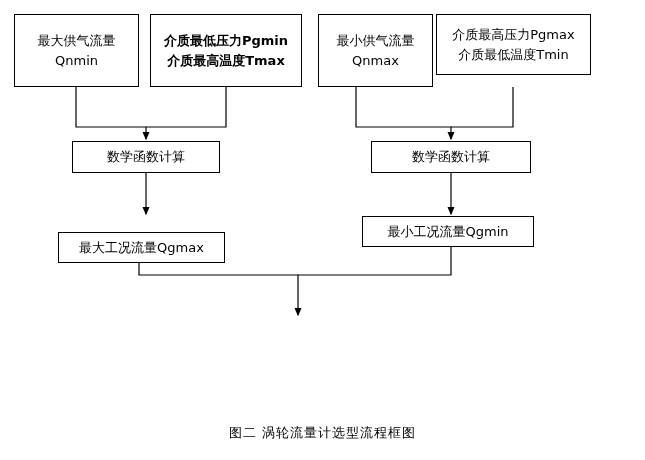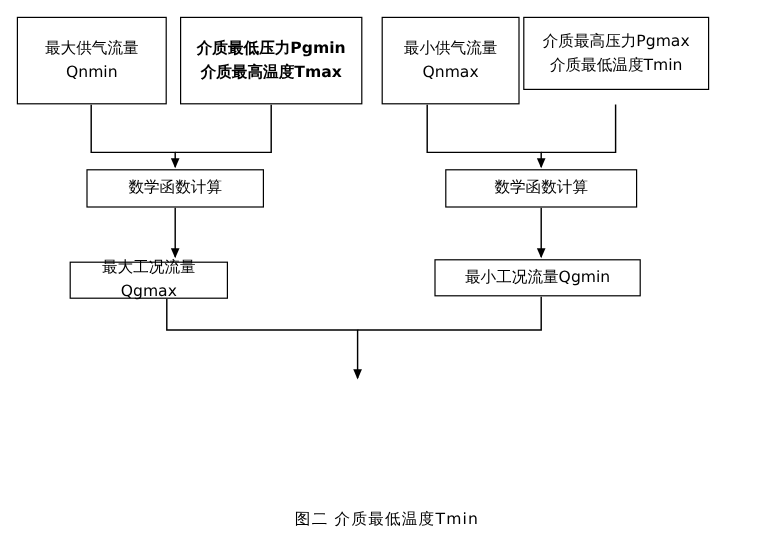--- a/index.html
+++ b/index.html
@@ -105,23 +105,23 @@
   </div>
 
   <div class="node" style="left:72px; top:141px; width:148px; height:32px;">
     <span>数学函数计算</span>
   </div>
 
   <div class="node" style="left:371px; top:141px; width:160px; height:32px;">
     <span>数学函数计算</span>
   </div>
 
-  <div class="node" style="left:58px; top:218px; width:132px; height:31px;">
+  <div class="node" style="left:58px; top:232px; width:167px; height:31px;">
     <span>最大工况流量Qgmax</span>
   </div>
 
   <div class="node" style="left:362px; top:216px; width:172px; height:31px;">
     <span>最小工况流量Qgmin</span>
   </div>
 
 
-  <div class="caption">图二  介质最低温度Tmin</div>
+  <div class="caption">图二  涡轮流量计选型流程框图</div>
 </div>
 
 </body></html>

